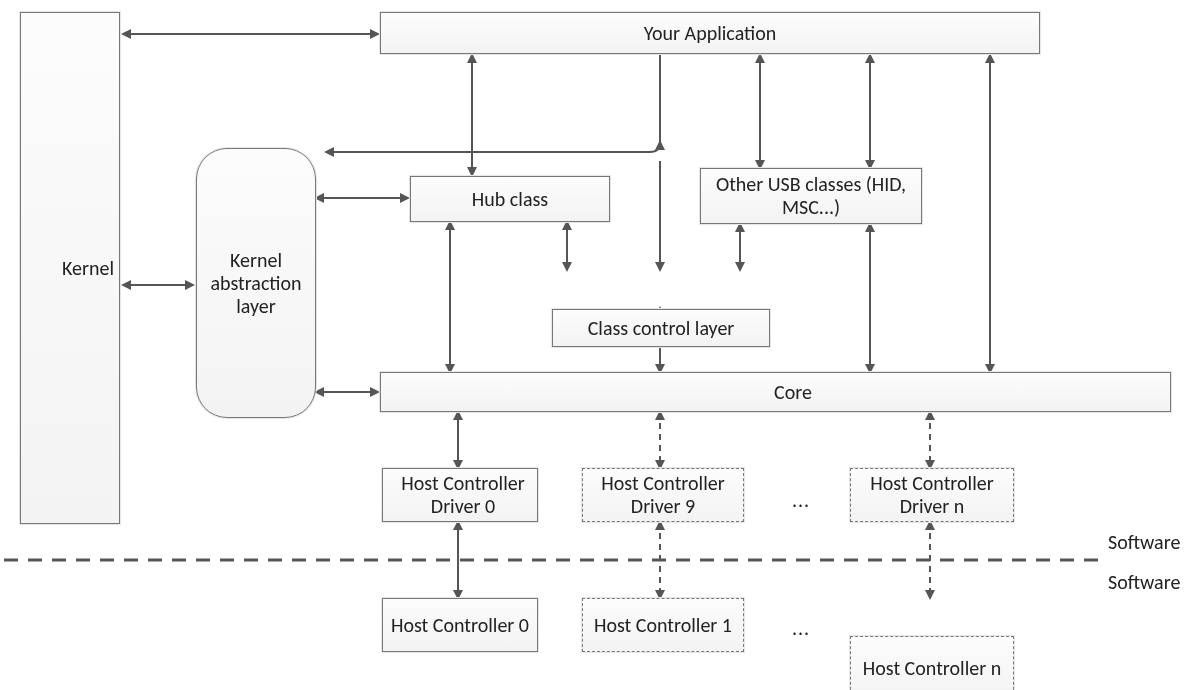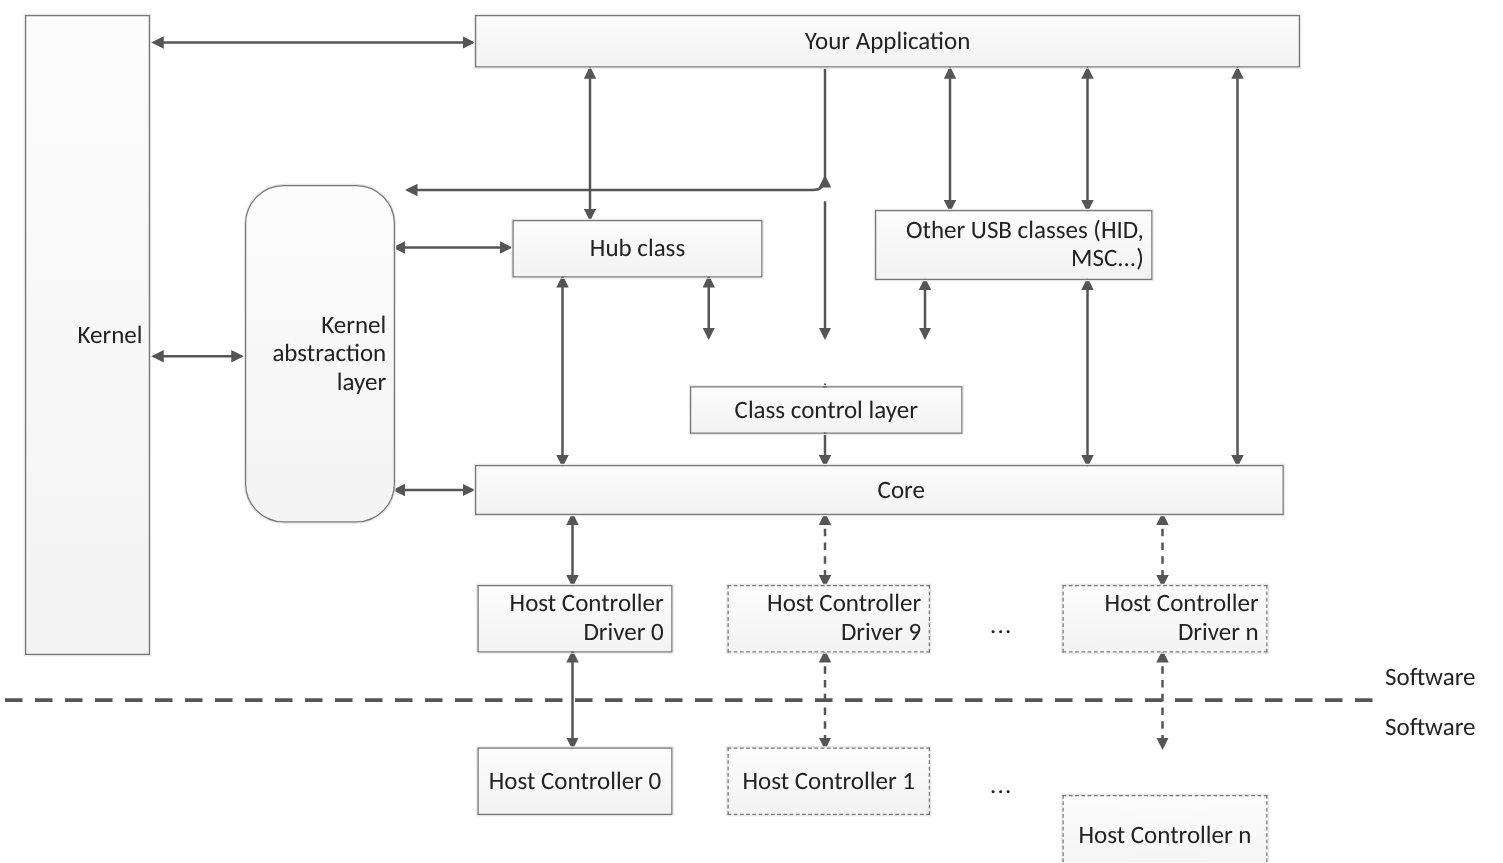--- a/index.html
+++ b/index.html
@@ -23,21 +23,21 @@
     pointer-events: none;
   }
   .box {
     position: absolute;
     background: linear-gradient(#fcfcfc, #f3f3f3);
     border: 1px solid #777;
     box-shadow: 0 0 0 1px #e6e6e6;
     display: flex;
     align-items: center;
     justify-content: center;
-    text-align: right;
+    text-align: center;
     line-height: 1.15;
     padding: 2px 6px;
     box-sizing: border-box;
   }
   .box.dashed {
     border-style: dashed;
   }
   .label {
     position: absolute;
     font-size: 20px;
@@ -114,21 +114,21 @@
 <div class="box" style="left:196px; top:148px; width:120px; height:270px;border-radius:31px;">Kernel abstraction layer</div>
 
 <div class="box" style="left:380px; top:12px;  width:660px; height:42px;">Your Application</div>
 
 <div class="box" style="left:410px; top:176px; width:200px; height:46px;">Hub class</div>
 
 <div class="box" style="left:700px; top:168px; width:222px; height:56px;">Other USB classes (HID, MSC...)</div>
 
 <div class="box" style="left:552px; top:270px; width:218px; height:38px;margin-top:39px;">Class control layer</div>
 
-<div class="box" style="left:380px; top:372px; width:647px; height:40px;padding-left:41px;">Core</div>
+<div class="box" style="left:380px; top:372px; width:791px; height:40px;padding-left:41px;">Core</div>
 
 <div class="box" style="left:382px; top:468px; width:156px; height:54px;padding-left:12px;">Host Controller Driver 0</div>
 
 <div class="box dashed" style="left:582px; top:468px; width:162px; height:54px;">Host Controller Driver 9</div>
 
 <div class="box dashed" style="left:850px; top:468px; width:164px; height:54px;">Host Controller Driver n</div>
 
 <div class="box" style="left:382px; top:598px; width:156px; height:54px;">Host Controller 0</div>
 
 <div class="box dashed" style="left:582px; top:598px; width:162px; height:54px;">Host Controller 1</div>

